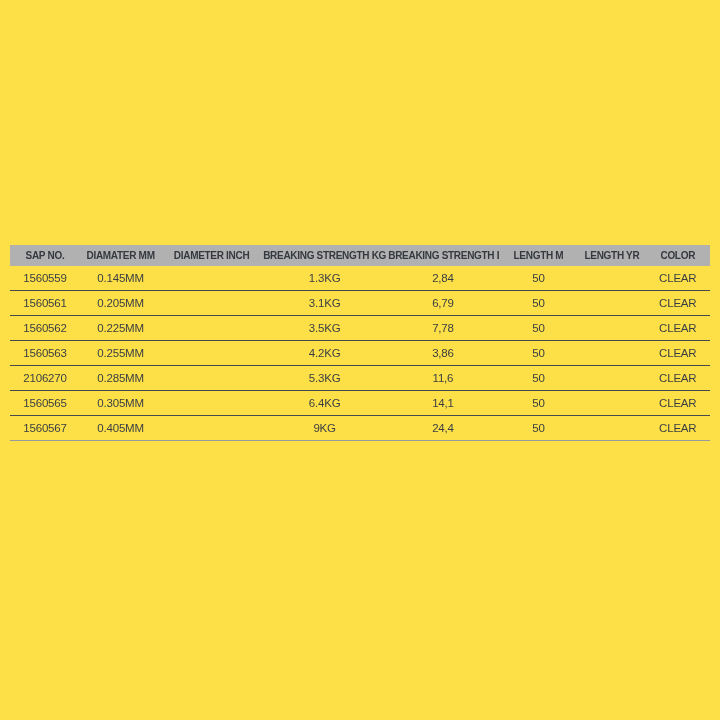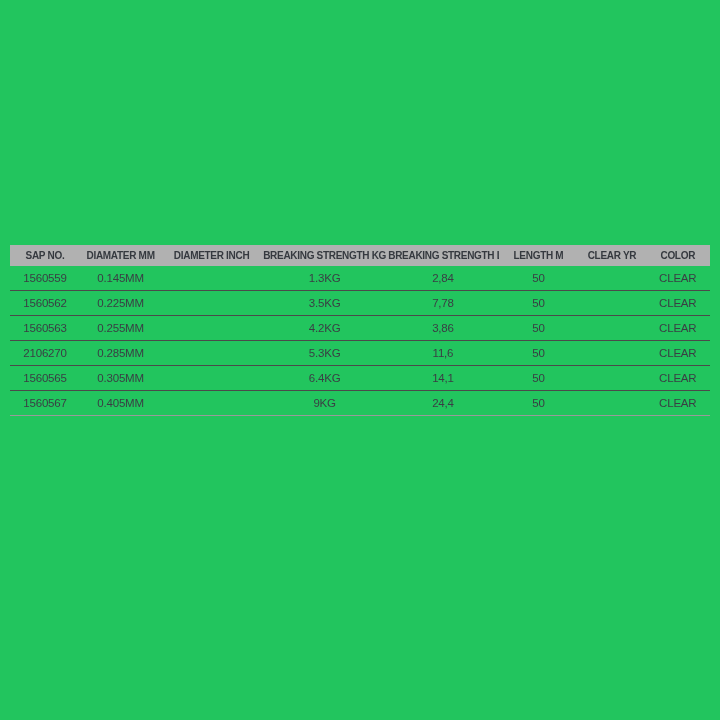--- a/index.html
+++ b/index.html
@@ -4,21 +4,21 @@
 <style>
   html, body {
     margin: 0;
     padding: 0;
     background: #ffffff;
   }
   .canvas {
     position: relative;
     width: 720px;
     height: 720px;
-    background: #22c55e;
+    background: #fde047;
     overflow: hidden;
     font-family: "Liberation Sans", sans-serif;
     text-decoration: underline;
   }
   table.spec-table {
     position: absolute;
     left: 10px;
     top: 245px;
     width: 700px;
     border-collapse: collapse;
@@ -77,31 +77,41 @@
       <col class="c-color">
     </colgroup>
     <thead>
       <tr id="header-row">
           <th>SAP NO.</th>
           <th>DIAMATER MM</th>
           <th>DIAMETER INCH</th>
           <th>BREAKING STRENGTH KG</th>
           <th>BREAKING STRENGTH LB</th>
           <th>LENGTH M</th>
-          <th>CLEAR YR</th>
+          <th>LENGTH YR</th>
           <th>COLOR</th>
         </tr>
     </thead>
     <tbody id="table-body">
         <tr>
           <td>1560559</td>
           <td>0.145MM</td>
           <td></td>
           <td>1.3KG</td>
           <td>2,84</td>
+          <td>50</td>
+          <td></td>
+          <td>CLEAR</td>
+        </tr>
+        <tr>
+          <td>1560561</td>
+          <td>0.205MM</td>
+          <td></td>
+          <td>3.1KG</td>
+          <td>6,79</td>
           <td>50</td>
           <td></td>
           <td>CLEAR</td>
         </tr>
         <tr>
           <td>1560562</td>
           <td>0.225MM</td>
           <td></td>
           <td>3.5KG</td>
           <td>7,78</td>

